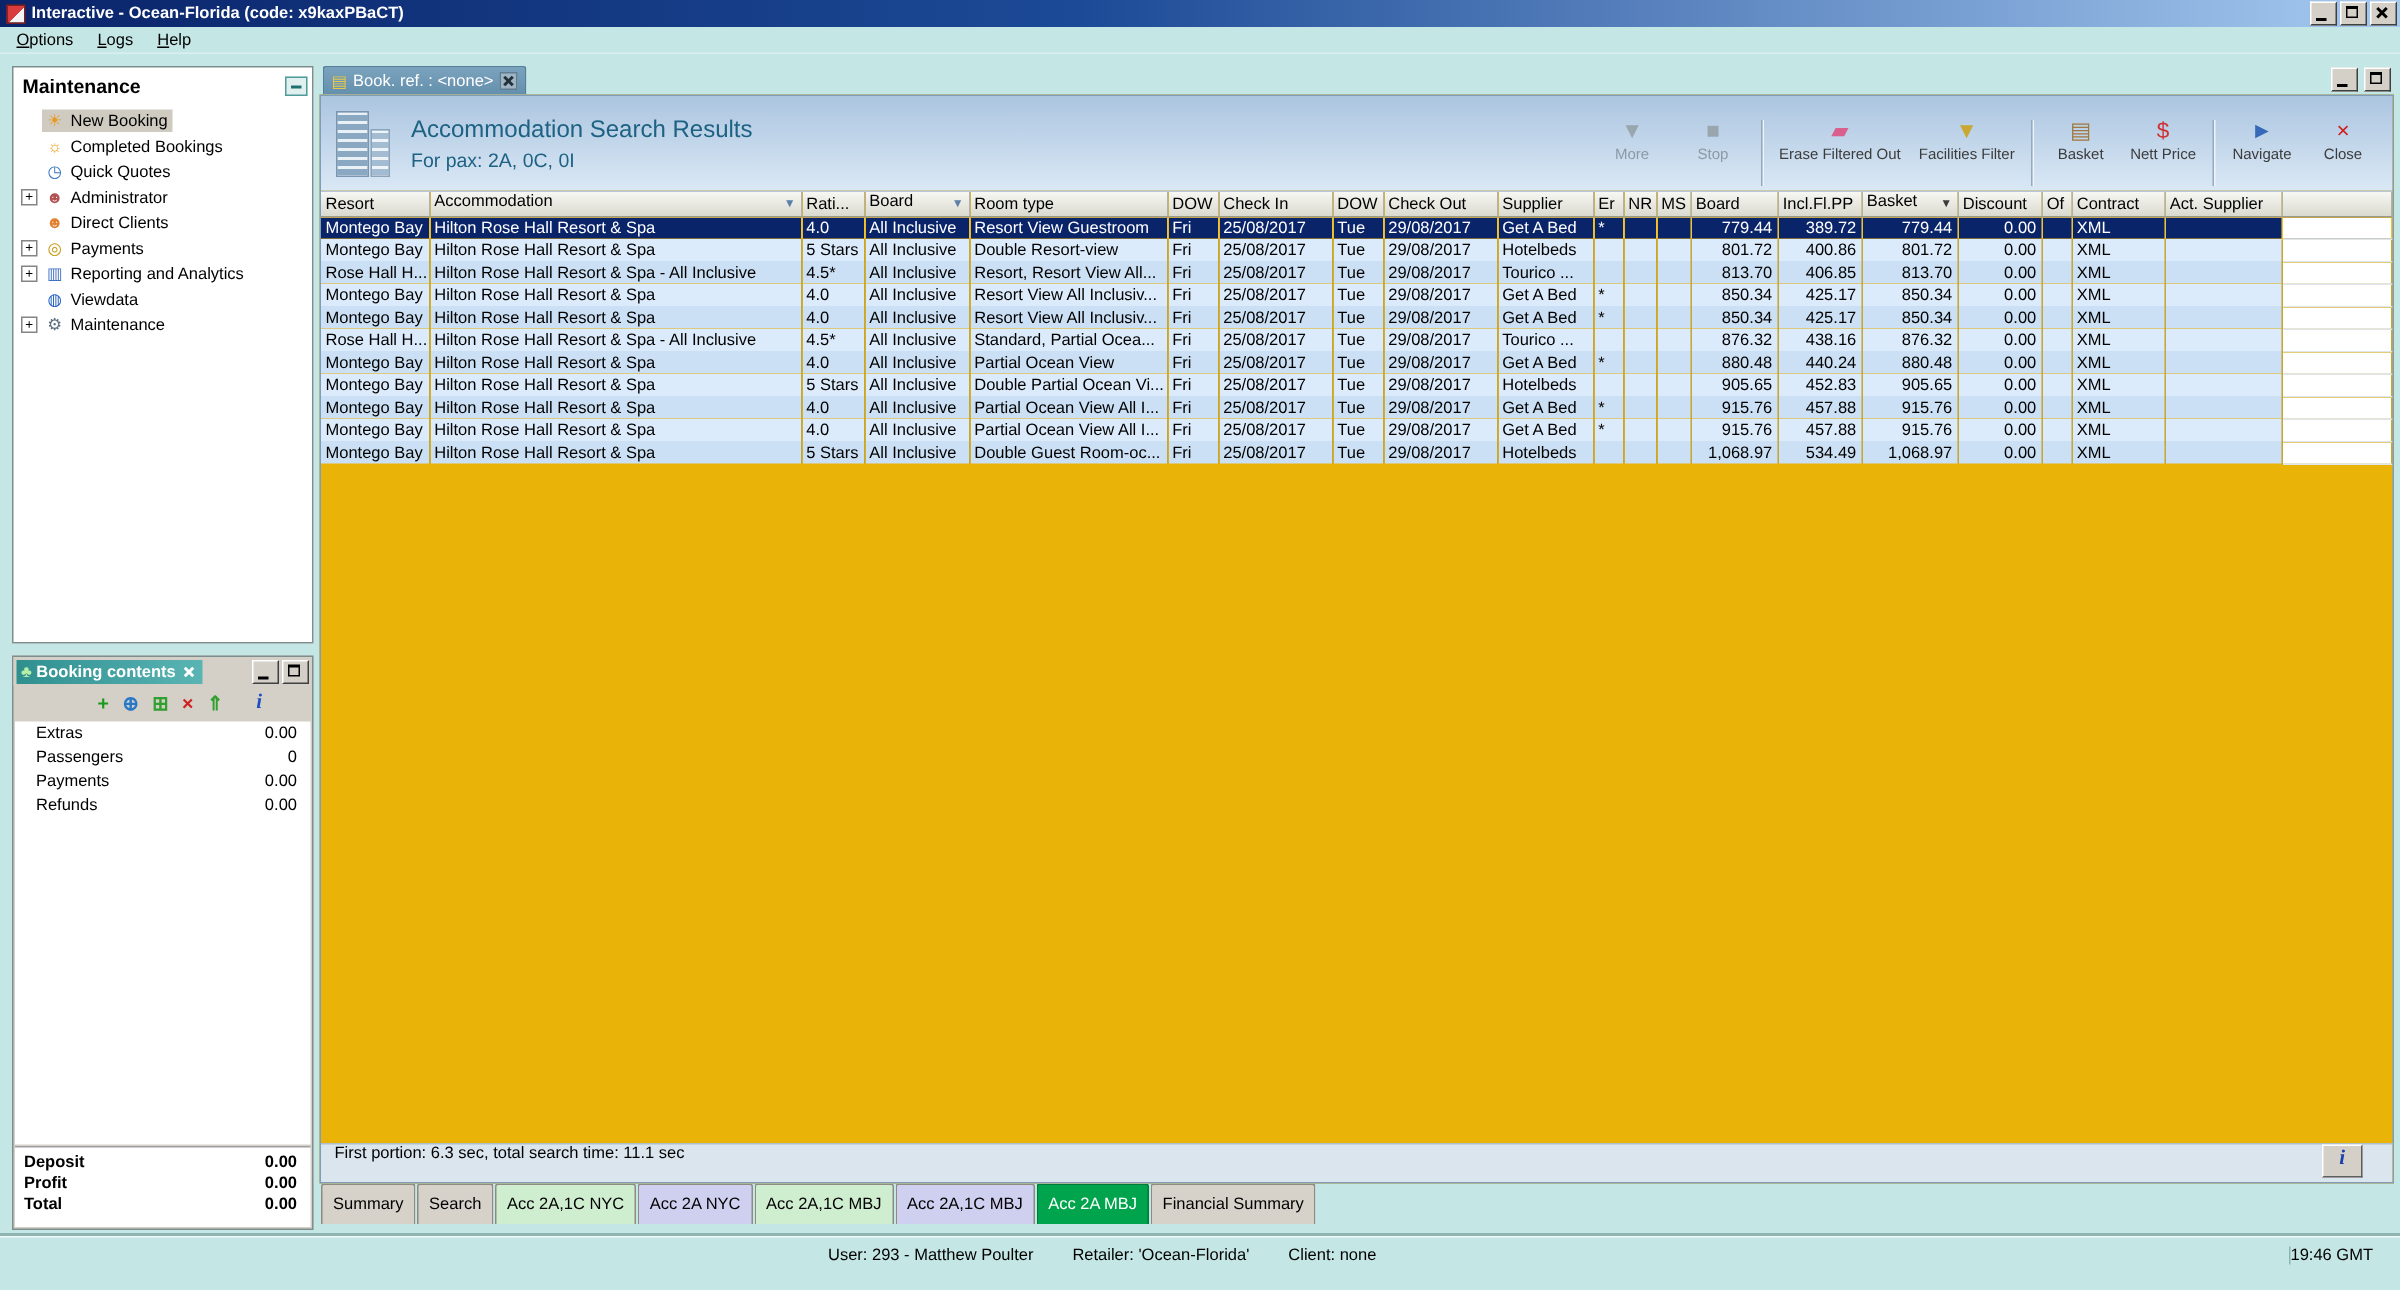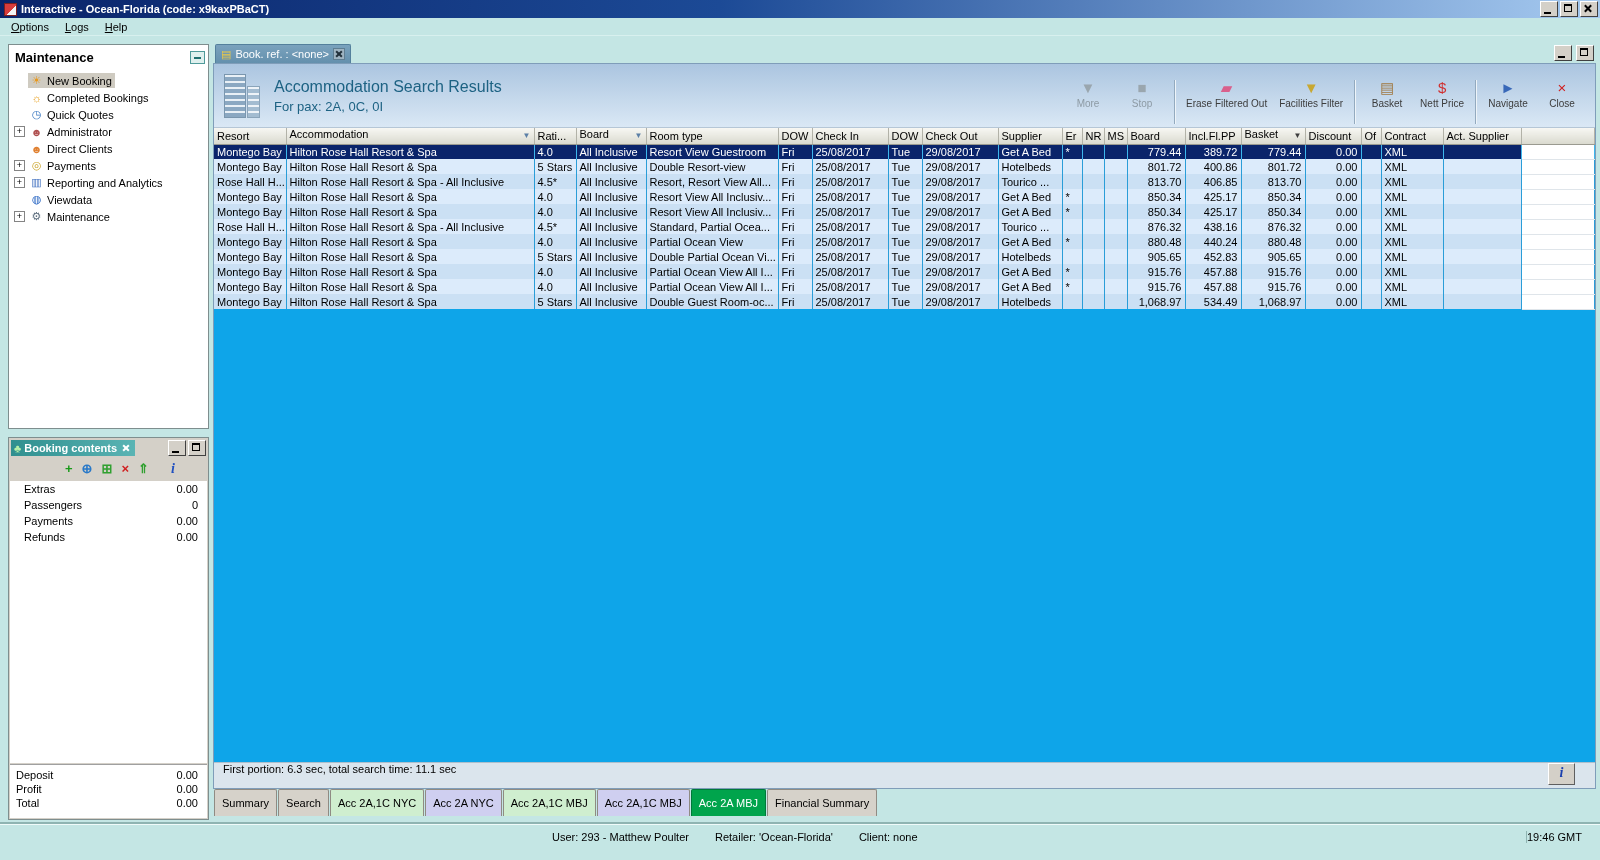--- a/index.html
+++ b/index.html
@@ -42,35 +42,35 @@
   .x-white{position:relative;width:12px;height:12px}
   .x-white::before,.x-white::after{content:"";position:absolute;left:5px;top:2px;width:2px;height:8px;background:#fff}
   .x-white::before{transform:rotate(45deg)}.x-white::after{transform:rotate(-45deg)}
   .bc-mdi{margin-left:auto;display:flex}
   .bc-toolbar{height:23px;display:flex;align-items:center;padding-left:56px;gap:9px}
   .bc-tool{font-size:13px;font-weight:bold;line-height:13px}
   .bc-tool:last-child{margin-left:13px;font-family:"Liberation Serif",serif;font-style:italic;font-size:14px}
   .bc-body{position:absolute;top:43px;bottom:56px;left:1px;right:1px;background:#fff;overflow:hidden}
   .bc-row{display:flex;padding:2px 9px 2px 14px}
   .bc-row .lbl{flex:1}
-  .bc-totals{position:absolute;left:1px;right:1px;bottom:1px;height:54px;background:#fff;border-top:1px solid #a0a0a0;padding:3px 9px 0 6px;box-sizing:border-box;font-weight:normal}
+  .bc-totals{position:absolute;left:1px;right:1px;bottom:1px;height:54px;background:#fff;border-top:1px solid #a0a0a0;padding:3px 9px 0 6px;box-sizing:border-box;font-weight:bold}
   .bc-trow{display:flex;padding:1px 0}
   .bc-trow .lbl{flex:1}
 
   
   .main{position:absolute;left:213px;top:44px;width:1383px;height:763px}
   .doc-tabstrip{position:absolute;left:0;top:0;right:0;height:19px}
   .doc-tab{position:absolute;left:2px;top:0;height:19px;background:linear-gradient(#7aa2bd,#6490ad);color:#fff;display:flex;align-items:center;gap:4px;padding:0 5px;border:1px solid #54809c;border-bottom:none;border-radius:2px 2px 0 0;box-sizing:border-box}
   .doc-tab-icon{color:#e8c84a;font-size:11px}
   .tab-close{position:relative;width:12px;height:12px;background:#9fb4c2;border:1px solid #5f7e92;box-sizing:border-box}
   .tab-close::before,.tab-close::after{content:"";position:absolute;left:4px;top:1px;width:2px;height:8px;background:#22303a}
   .tab-close::before{transform:rotate(45deg)}.tab-close::after{transform:rotate(-45deg)}
   .mdi-btns{position:absolute;right:2px;top:1px;display:flex;gap:2px}
 
-  .doc-body{position:absolute;left:0;top:19px;right:0;bottom:18px;background:#0ea5e9;border:1px solid #7f9db9;box-sizing:border-box;overflow:hidden}
+  .doc-body{position:absolute;left:0;top:19px;right:0;bottom:18px;background:#eab308;border:1px solid #7f9db9;box-sizing:border-box;overflow:hidden}
   .res-header{height:64px;background:linear-gradient(180deg,#abc5e0,#dae8f5);border-bottom:1px solid #b5c6d6;display:flex;align-items:center;padding-left:10px;box-sizing:border-box}
   .building{width:22px;height:44px;background:repeating-linear-gradient(0deg,#8ba8c2 0 4px,#e9f0f6 4px 6px);border:1px solid #7a96ae;box-sizing:border-box}
   .building2{width:13px;height:32px;margin:12px 0 0 1px;background:repeating-linear-gradient(0deg,#a3bcd1 0 4px,#eef3f8 4px 6px);border:1px solid #8aa4ba;box-sizing:border-box}
   .res-titles{margin-left:14px}
   .res-title{font-size:16px;color:#1d6283}
   .res-sub{font-size:13px;color:#1d6283;margin-top:3px}
   .res-toolbar{margin-left:auto;display:flex;align-items:stretch;padding:7px 6px 0 0;height:50px;box-sizing:border-box}
   .tool{min-width:42px;padding:0 6px;text-align:center;color:#3c3c3c}
   .tool .tico{height:20px;font-size:15px;line-height:20px}
   .tool .tlabel{font-size:10px;white-space:nowrap}

